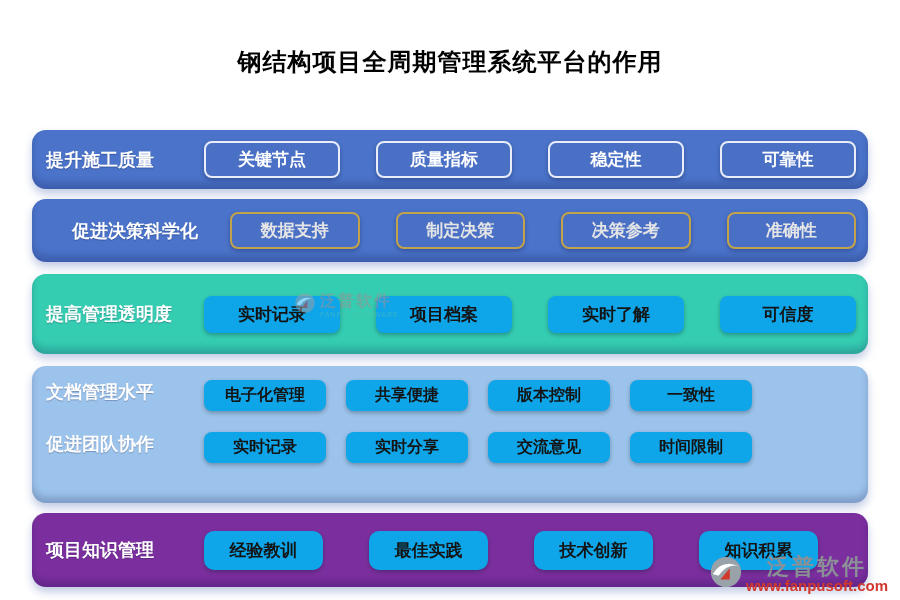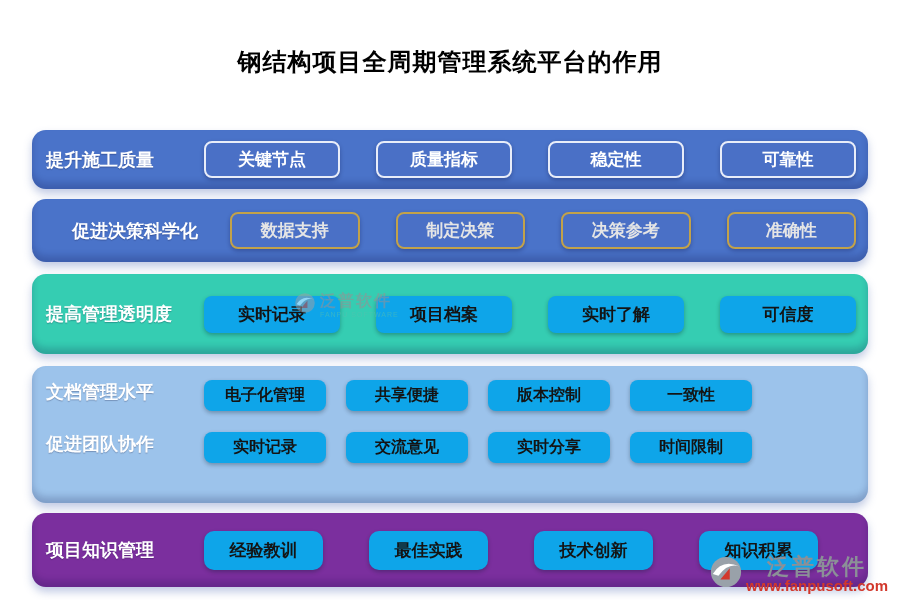--- a/index.html
+++ b/index.html
@@ -102,22 +102,22 @@
           <div class="pill pill-white pill-sm">电子化管理</div>
           <div class="pill pill-white pill-sm">共享便捷</div>
           <div class="pill pill-white pill-sm">版本控制</div>
           <div class="pill pill-white pill-sm">一致性</div>
         </div>
       </div>
       <div class="subrow">
         <span class="row-label">促进团队协作</span>
         <div class="pills pills-narrow">
           <div class="pill pill-white pill-sm">实时记录</div>
+          <div class="pill pill-white pill-sm">实时分享</div>
           <div class="pill pill-white pill-sm">交流意见</div>
-          <div class="pill pill-white pill-sm">实时分享</div>
           <div class="pill pill-white pill-sm">时间限制</div>
         </div>
       </div>
     </div>
 
     <div class="row row-purple row-5">
       <span class="row-label">项目知识管理</span>
       <div class="pills pills-5">
         <div class="pill pill-white pill-lg">经验教训</div>
         <div class="pill pill-white pill-lg">最佳实践</div>

